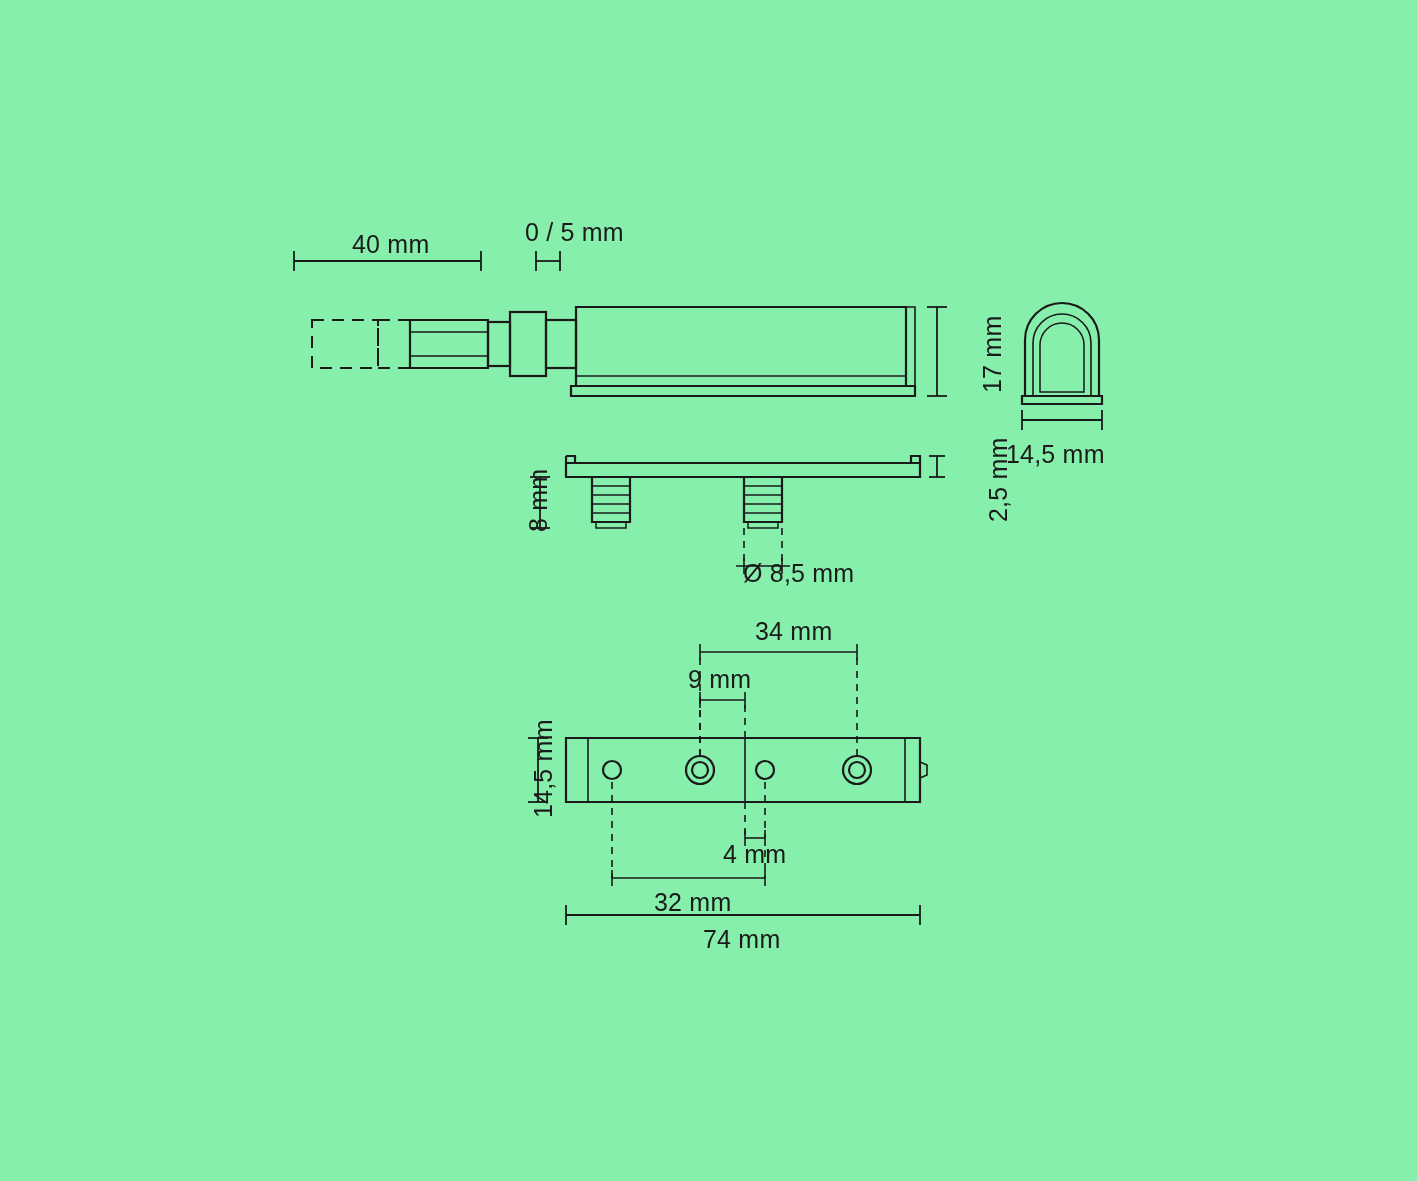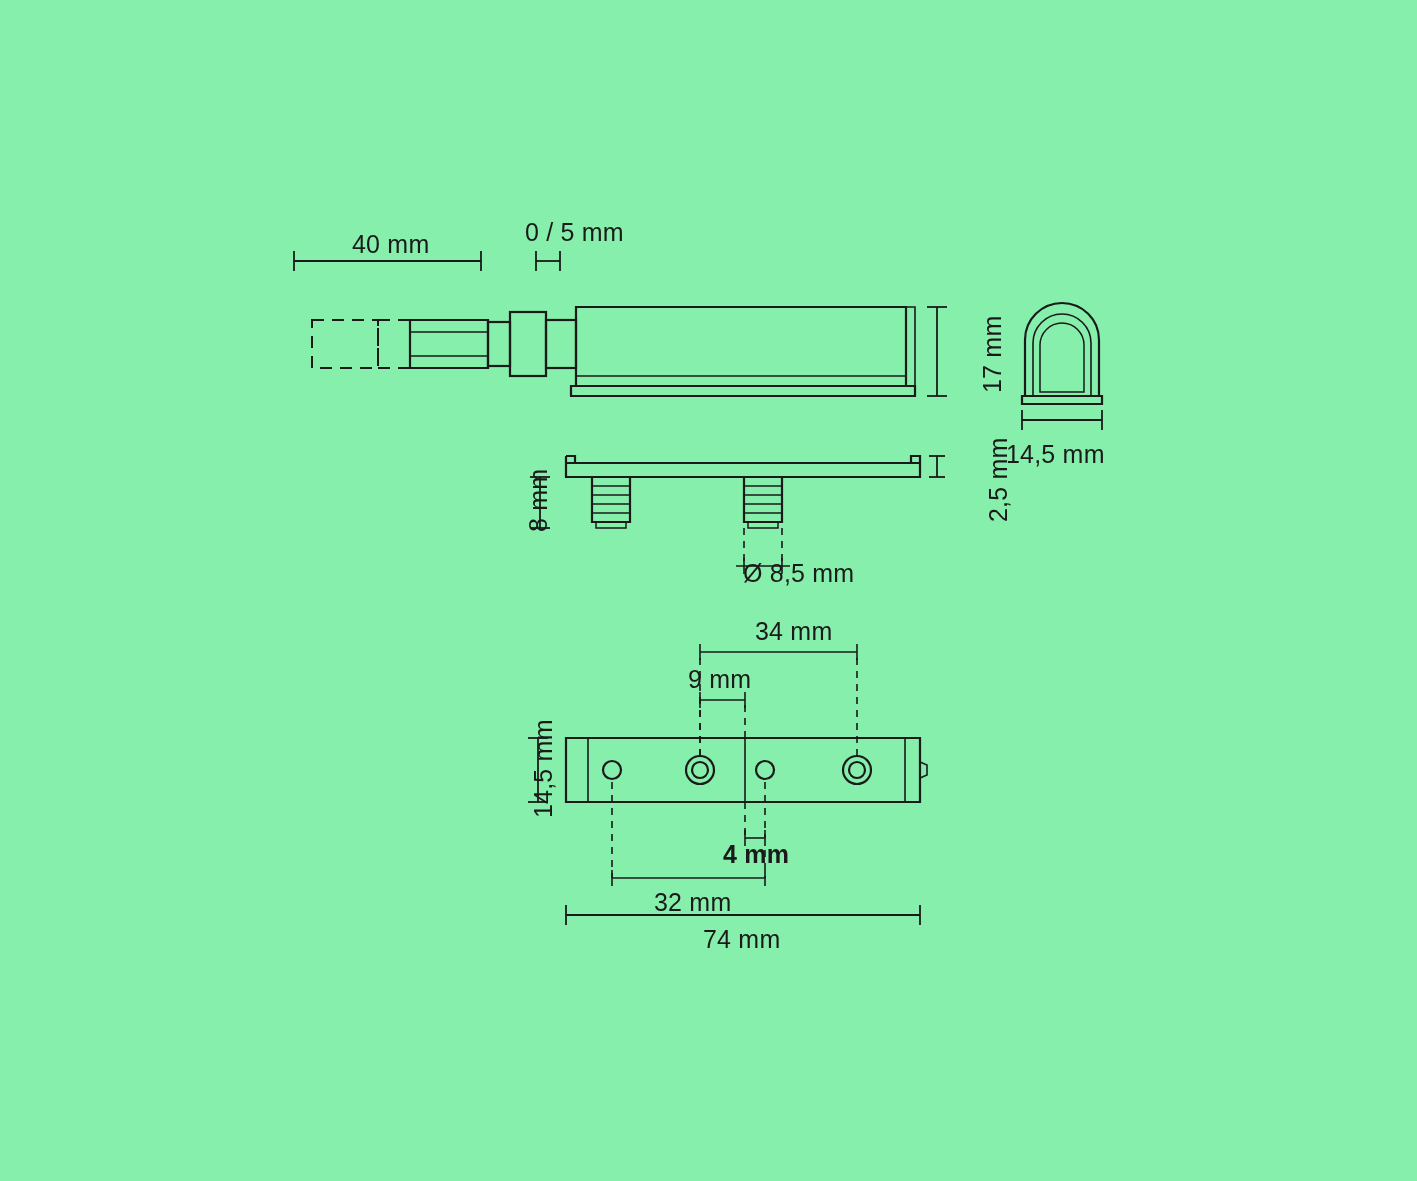--- a/index.html
+++ b/index.html
@@ -217,19 +217,19 @@
   <div class="lbl rot" style="left:524px; top:532px;">8 mm</div>
 
   <div class="lbl" style="left:707px; top:559px;margin-left:36px;">Ø 8,5 mm</div>
 
   <div class="lbl" style="left:755px; top:617px;">34 mm</div>
 
   <div class="lbl" style="left:688px; top:665px;text-align:center;">9 mm</div>
 
   <div class="lbl rot" style="left:529px; top:818px;">14,5 mm</div>
 
-  <div class="lbl" style="left:723px; top:840px;font-weight:bold;">4 mm</div>
+  <div class="lbl" style="left:723px; top:840px;">4 mm</div>
 
   <div class="lbl" style="left:654px; top:888px;">32 mm</div>
 
   <div class="lbl" style="left:703px; top:925px;">74 mm</div>
 
 </div>
 
 </body></html>

